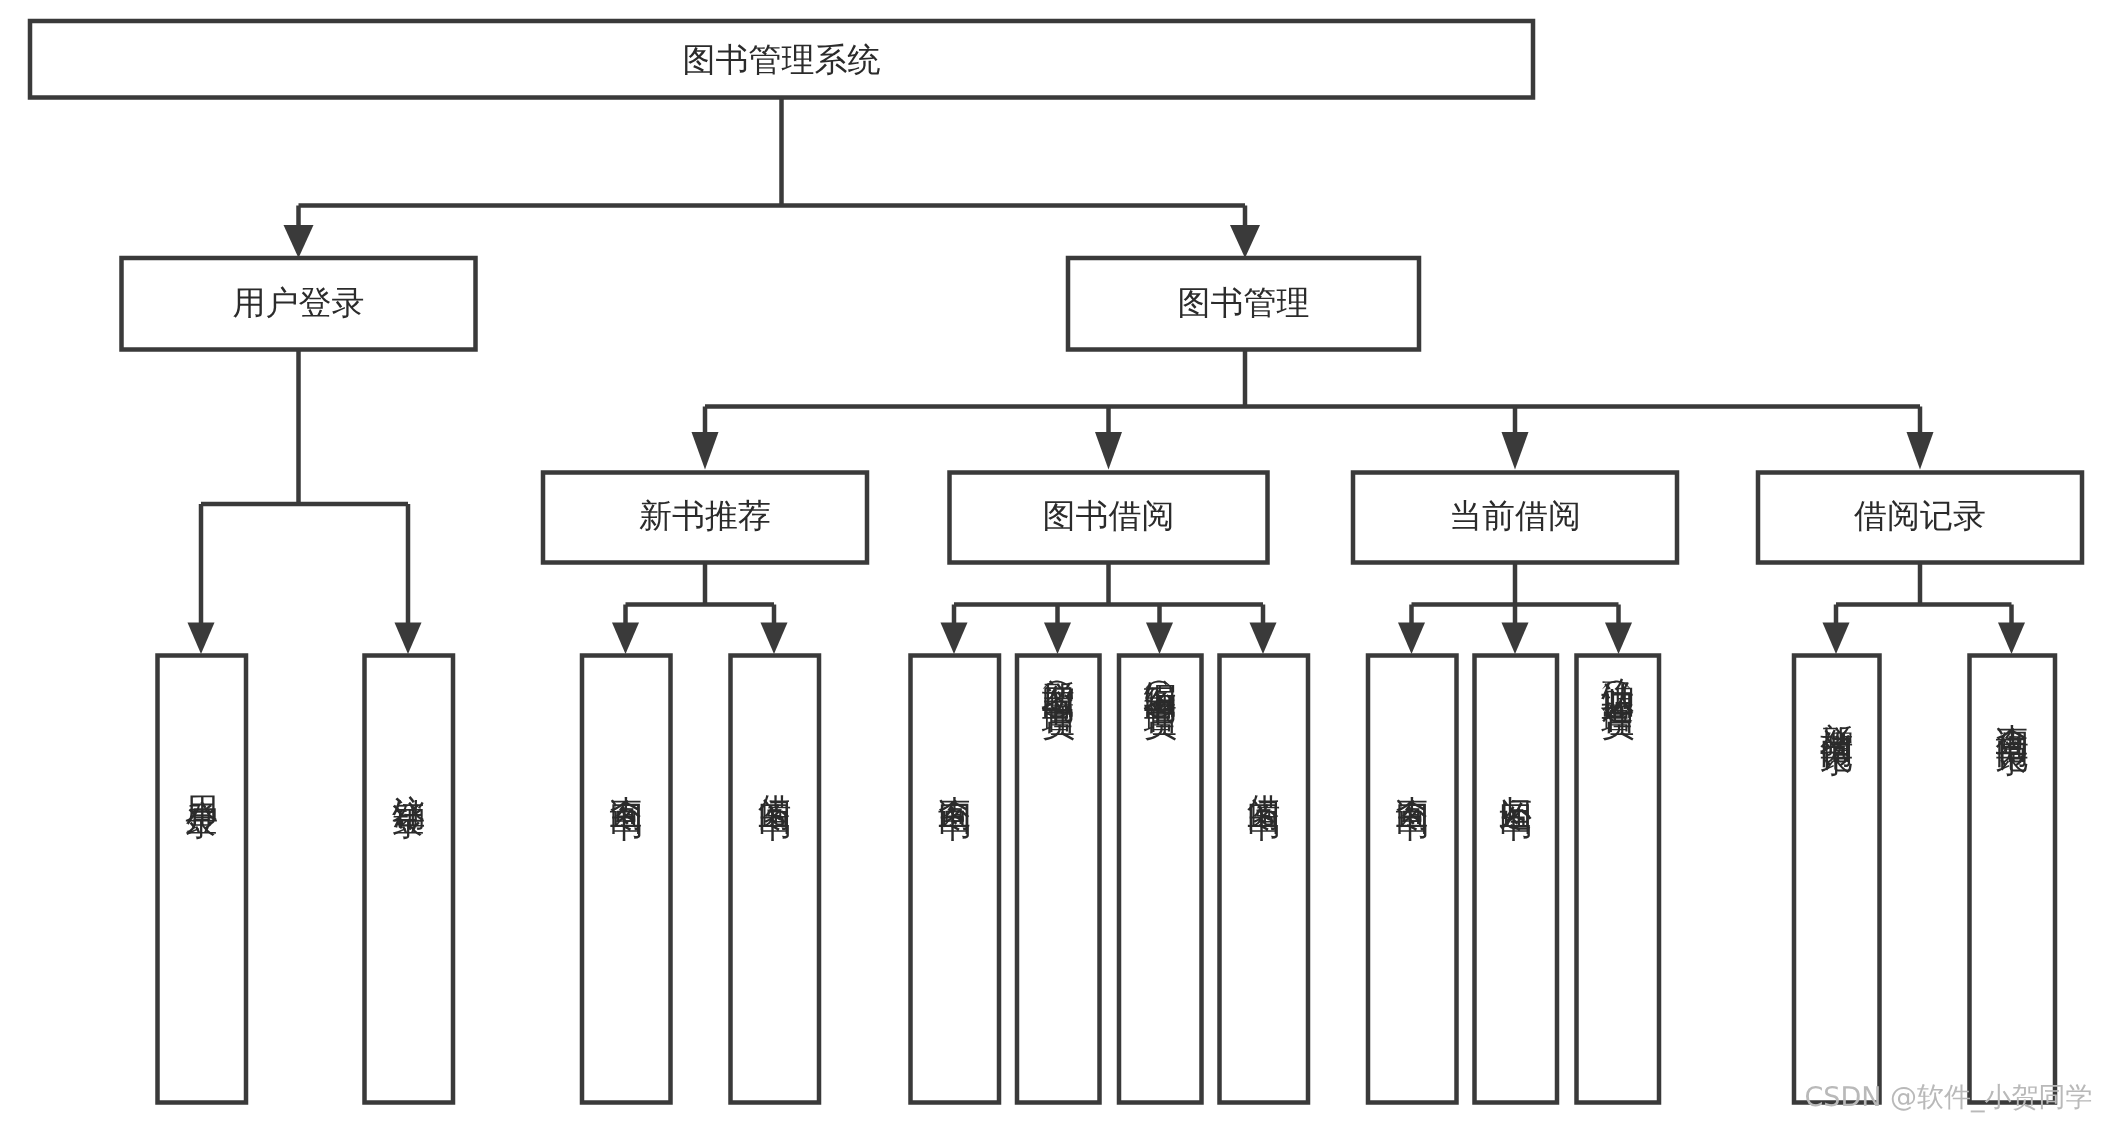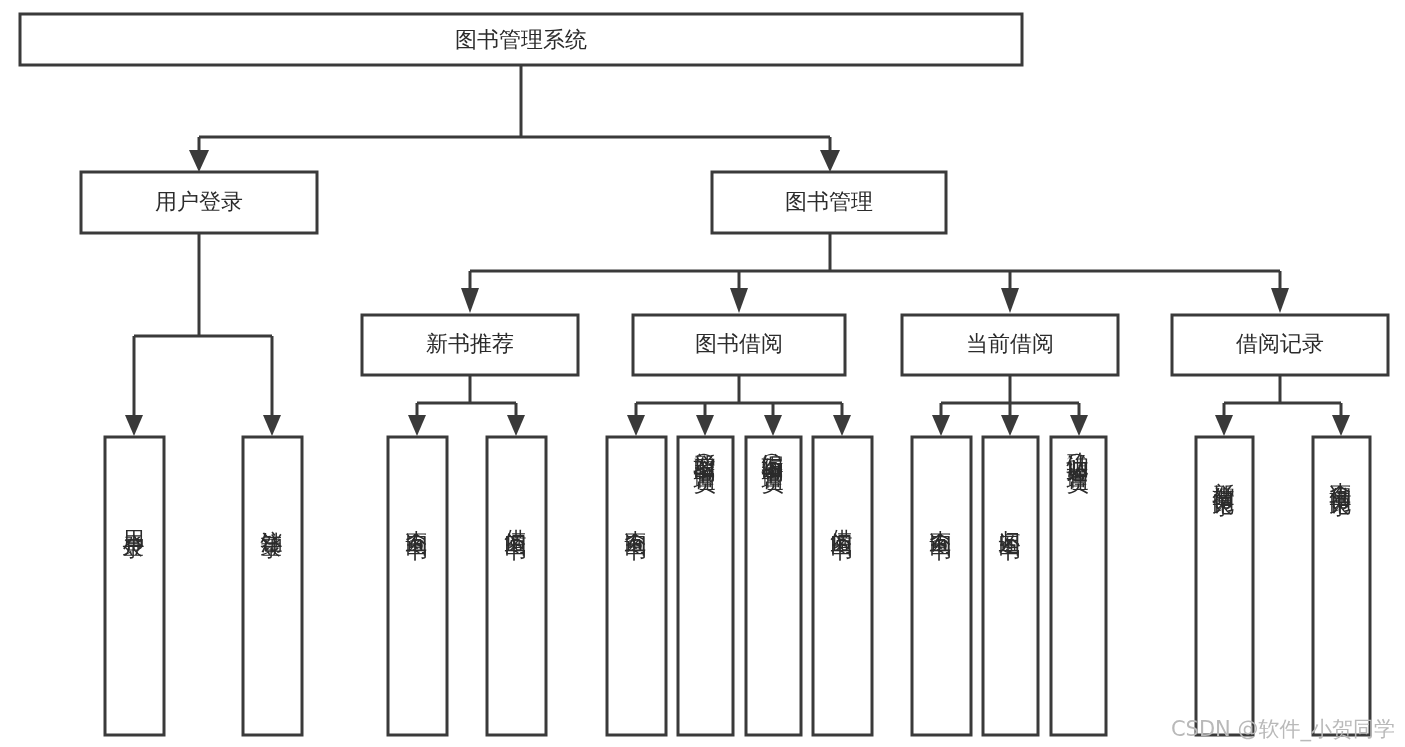--- a/index.html
+++ b/index.html
@@ -55,21 +55,21 @@
     text-anchor: middle;
     writing-mode: vertical-rl;
     glyph-orientation-vertical: 0;
     letter-spacing: 3px;
   }
   .watermark {
     position: absolute;
     right: 10px;
     bottom: 4px;
     font-family: "DejaVu Sans", "Liberation Sans", sans-serif;
-    font-size: 21px;
+    font-size: 18px;
     color: #b9b9b9;
     white-space: nowrap;
     user-select: none;
   }
 </style>
 </head>
 <body>
 
 <div id="diagram-root">
 

